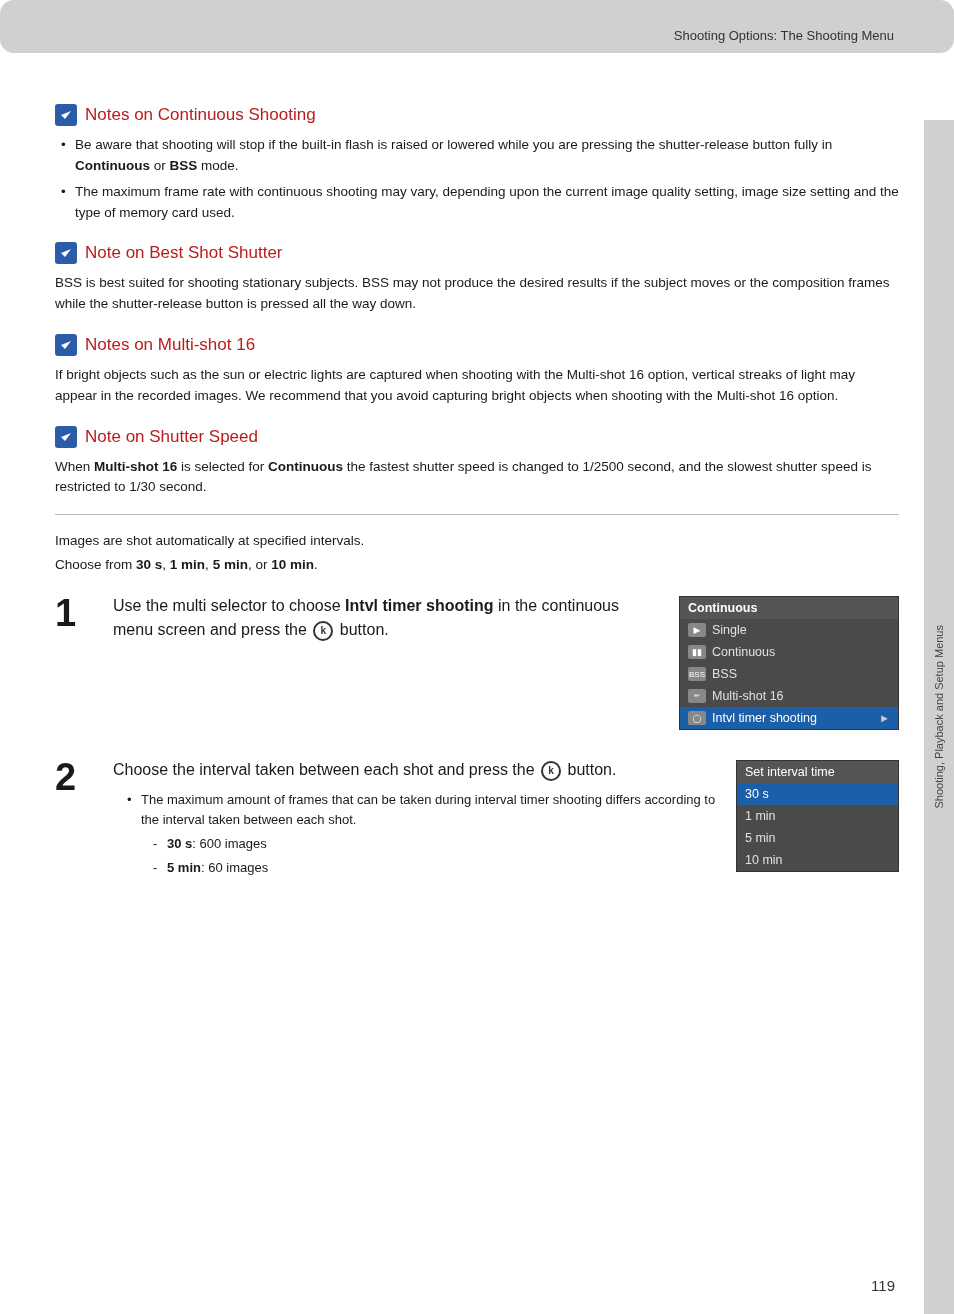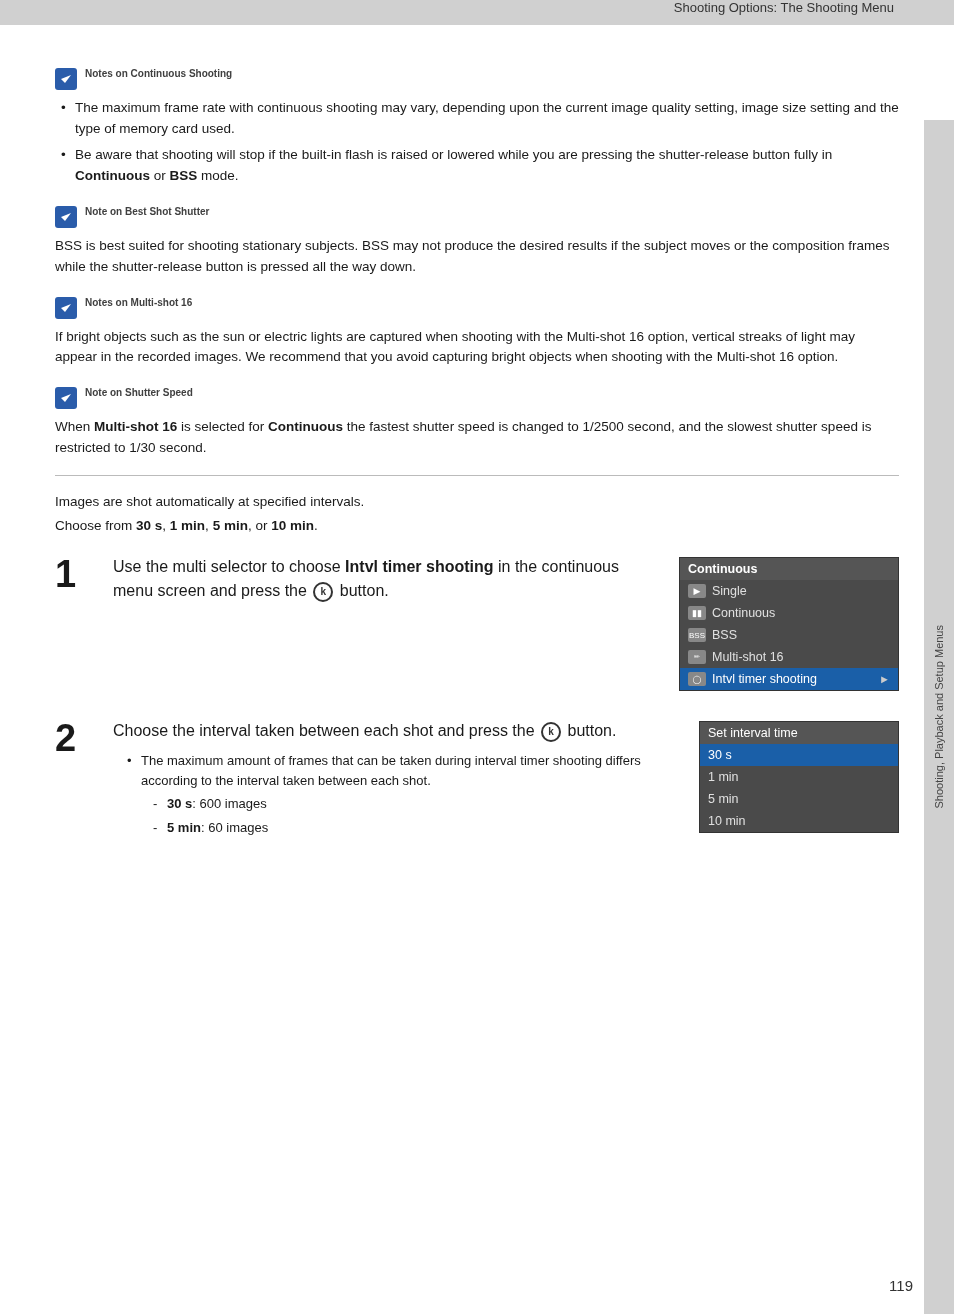--- a/index.html
+++ b/index.html
@@ -9,24 +9,25 @@
       background: #ffffff;
       color: #1a1a1a;
       width: 954px;
       min-height: 1314px;
       position: relative;
     }
 
     .page-header {
       background: #d0d0d0;
       text-align: right;
-      padding: 0 60px 10px 0;
+      padding: 28px 60px 10px 0;
       font-size: 13px;
       color: #333;
-      margin-bottom: 6px;
+      margin-bottom: 14px;
+      border-radius: 14px;
     }
 
     .main-content {
       padding: 18px 55px 30px 55px;
     }
 
     .note-block {
       display: flex;
       align-items: flex-start;
       margin-bottom: 8px;
@@ -46,23 +47,23 @@
       margin-top: 1px;
     }
 
     .note-icon svg {
       width: 14px;
       height: 14px;
       fill: white;
     }
 
     .note-title {
-      font-size: 10px;
-      font-weight: bold;
-      color: #404040;
+      font-size: 17px;
+      font-weight: normal;
+      color: #b91c1c;
       line-height: 1.4;
     }
 
     .note-body {
       margin-top: 6px;
       margin-bottom: 14px;
       line-height: 1.55;
       color: #1a1a1a;
     }
 
@@ -224,21 +225,21 @@
 
     .menu-arrow {
       margin-left: auto;
       color: #ccc;
       font-size: 11px;
     }
 
     .interval-box {
       background: #4a4a4a;
       border: 1px solid #333;
-      width: 200px;
+      width: 163px;
       flex-shrink: 0;
       margin-top: 2px;
     }
 
     .interval-box-title {
       background: #555;
       color: #fff;
       padding: 4px 8px;
       font-size: 12.5px;
     }
@@ -250,21 +251,21 @@
     }
 
     .interval-item.selected {
       background: #1a5fa8;
       color: #fff;
     }
 
     .page-number {
       position: absolute;
       bottom: 20px;
-      right: 41px;
+      right: 59px;
       font-size: 15px;
       color: #333;
     }
 
     .right-sidebar {
       position: absolute;
       right: 0;
       top: 120px;
       bottom: 0;
       width: 30px;
@@ -305,22 +306,22 @@
   <div class="note-block">
     <div class="note-icon">
       <svg viewBox="0 0 14 14">
           <path d="M2 7 L6 11 L12 3"></path>
         </svg>
     </div>
     <span class="note-title">Notes on Continuous Shooting</span>
   </div>
   <div class="note-body">
     <ul>
+      <li>Be aware that shooting will stop if the built-in flash is raised or lowered while you are pressing the shutter-release button fully in <span class="bold">Continuous</span> or <span class="bold">BSS</span> mode.</li>
       <li>The maximum frame rate with continuous shooting may vary, depending upon the current image quality setting, image size setting and the type of memory card used.</li>
-      <li>Be aware that shooting will stop if the built-in flash is raised or lowered while you are pressing the shutter-release button fully in <span class="bold">Continuous</span> or <span class="bold">BSS</span> mode.</li>
     </ul>
   </div>
 
   <div class="note-block">
     <div class="note-icon">
       <svg viewBox="0 0 14 14">
           <path d="M2 7 L6 11 L12 3"></path>
         </svg>
     </div>
     <span class="note-title">Note on Best Shot Shutter</span>

